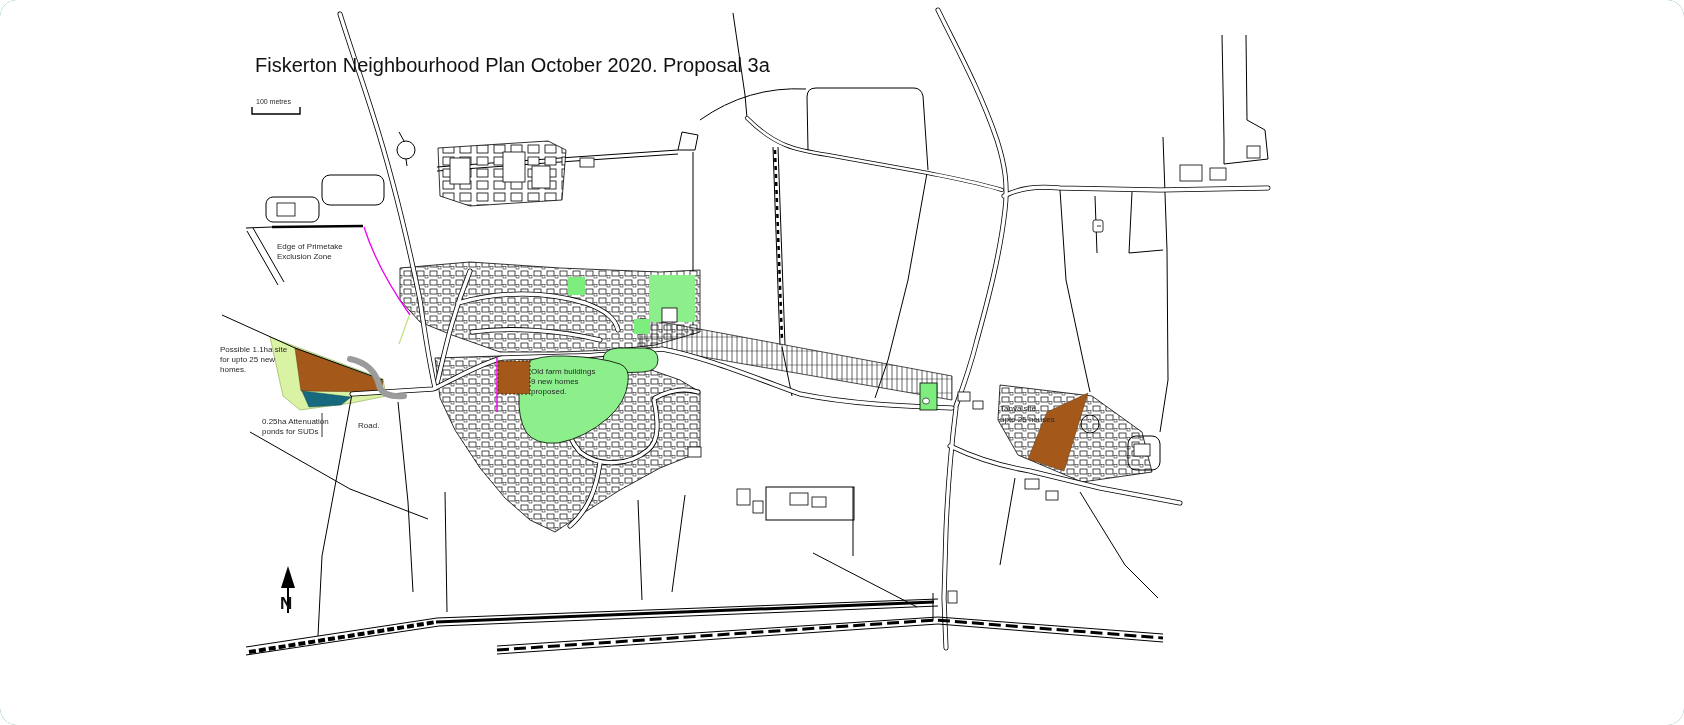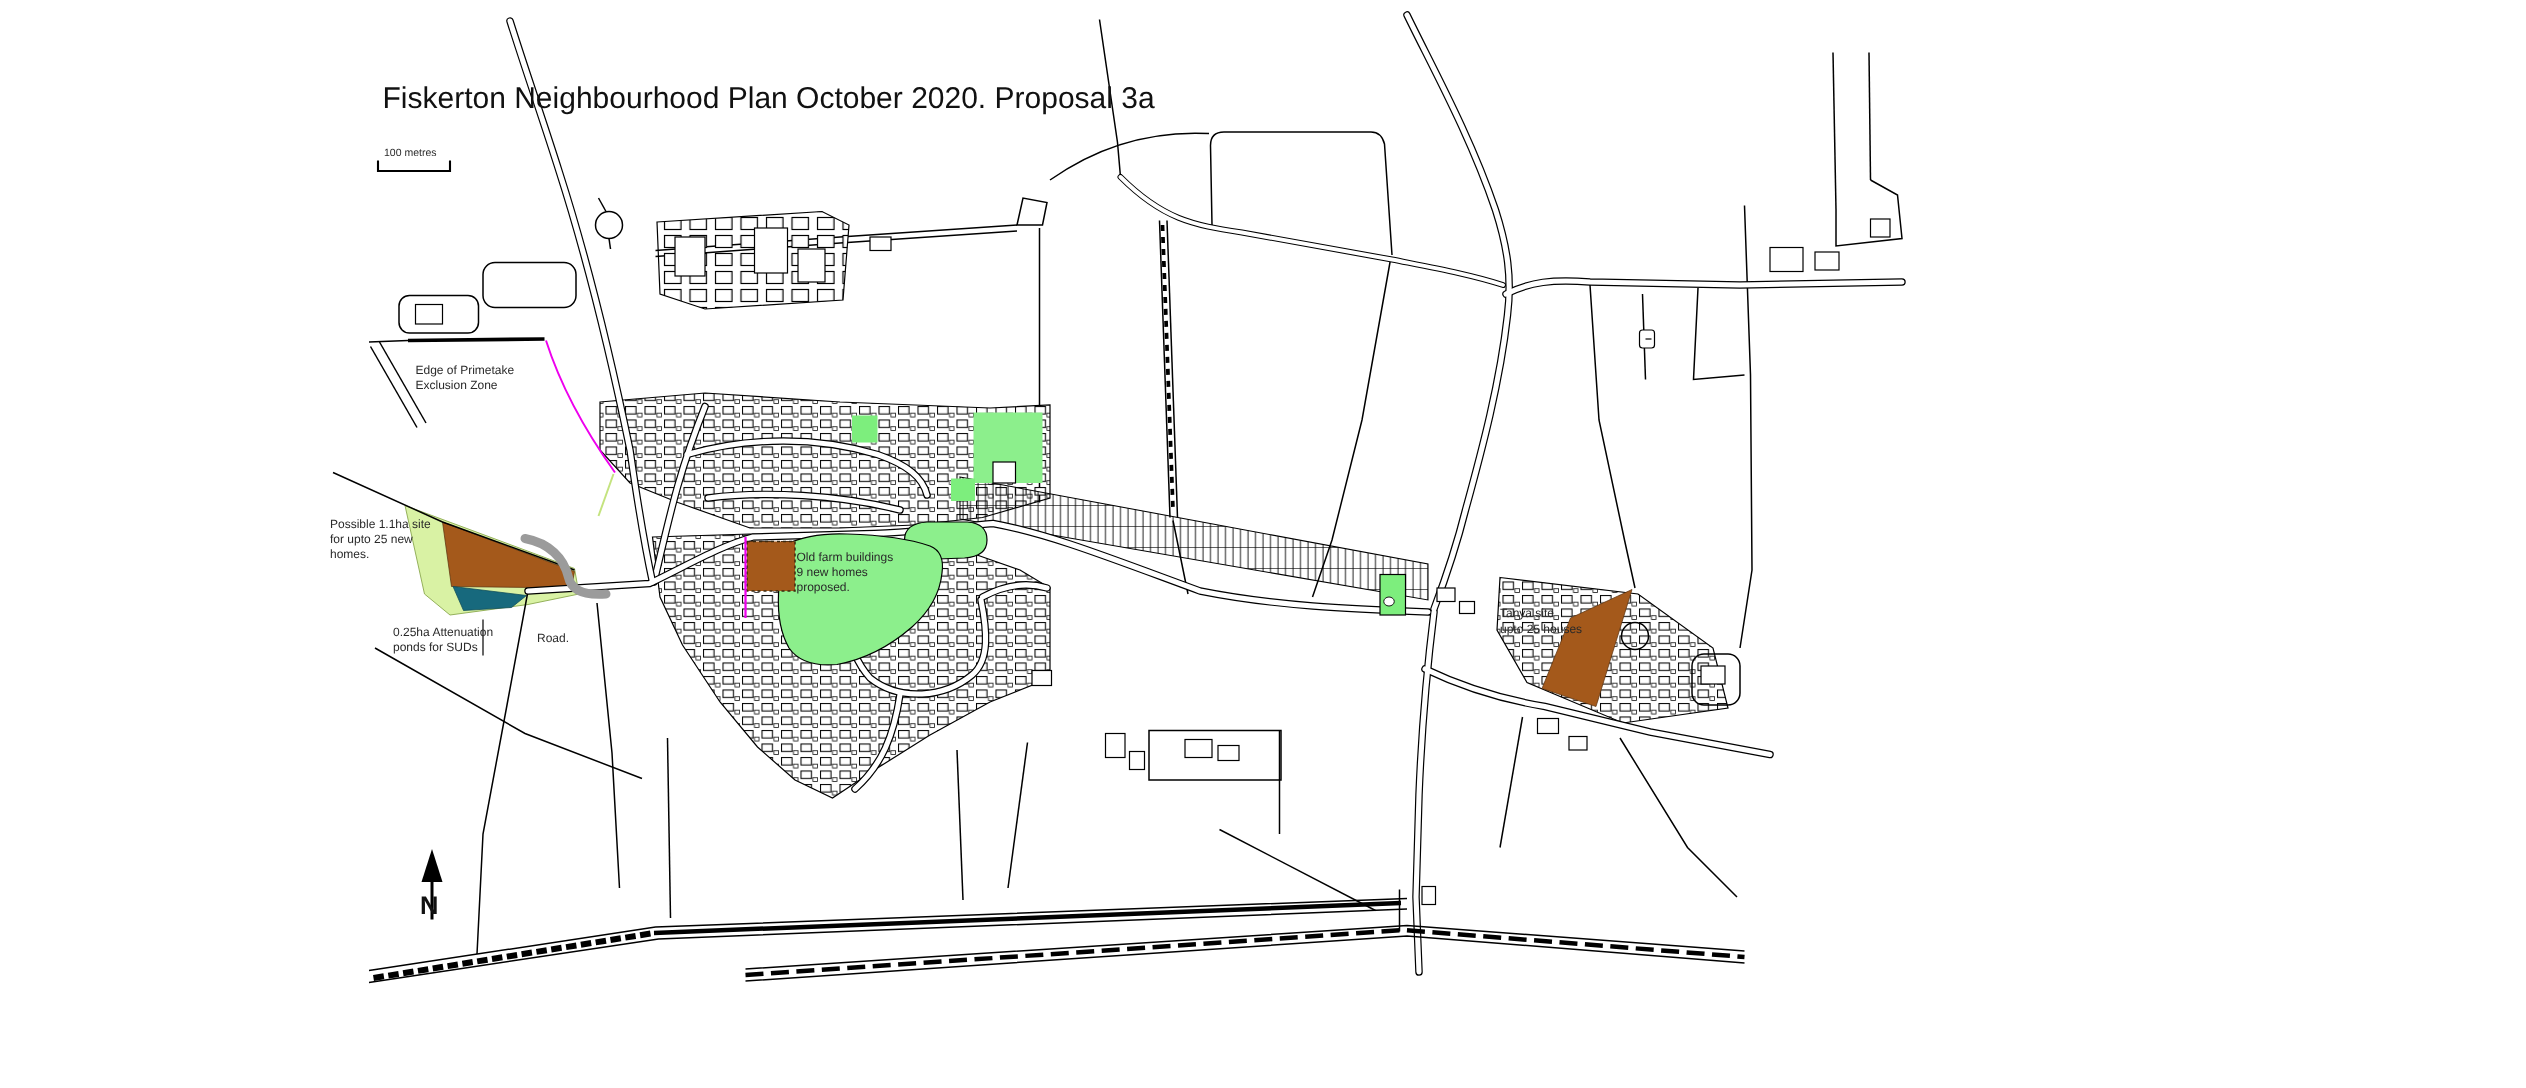--- a/index.html
+++ b/index.html
@@ -1,17 +1,17 @@
 <!DOCTYPE html>
 <html><head>
 <meta charset="utf-8">
 <style>
   html,body{margin:0;padding:0;background:#ffffff;}
   .stage{position:relative;width:1684px;height:725px;background:#0f766e;overflow:hidden;
-         font-family:"Liberation Sans", sans-serif;}
+         font-family:"Liberation Sans", sans-serif;border-radius:17px;}
   svg{display:block}
   .ttl{font:20px "Liberation Sans", sans-serif;fill:#111;}
   .lbl{font:8px "Liberation Sans", sans-serif;fill:#2a2a2a;}
   .lbl-sm{font:7px "Liberation Sans", sans-serif;fill:#2a2a2a;}
   .north{font:bold 17px "Liberation Sans", sans-serif;fill:#111;}
   .thin{stroke:#000;stroke-width:1;fill:none;}
   .thin75{stroke:#000;stroke-width:.8;fill:none;}
   .thick{stroke:#000;stroke-width:2.5;fill:none;}
   .bld{fill:#fff;stroke:#000;stroke-width:.8;}
 </style>

